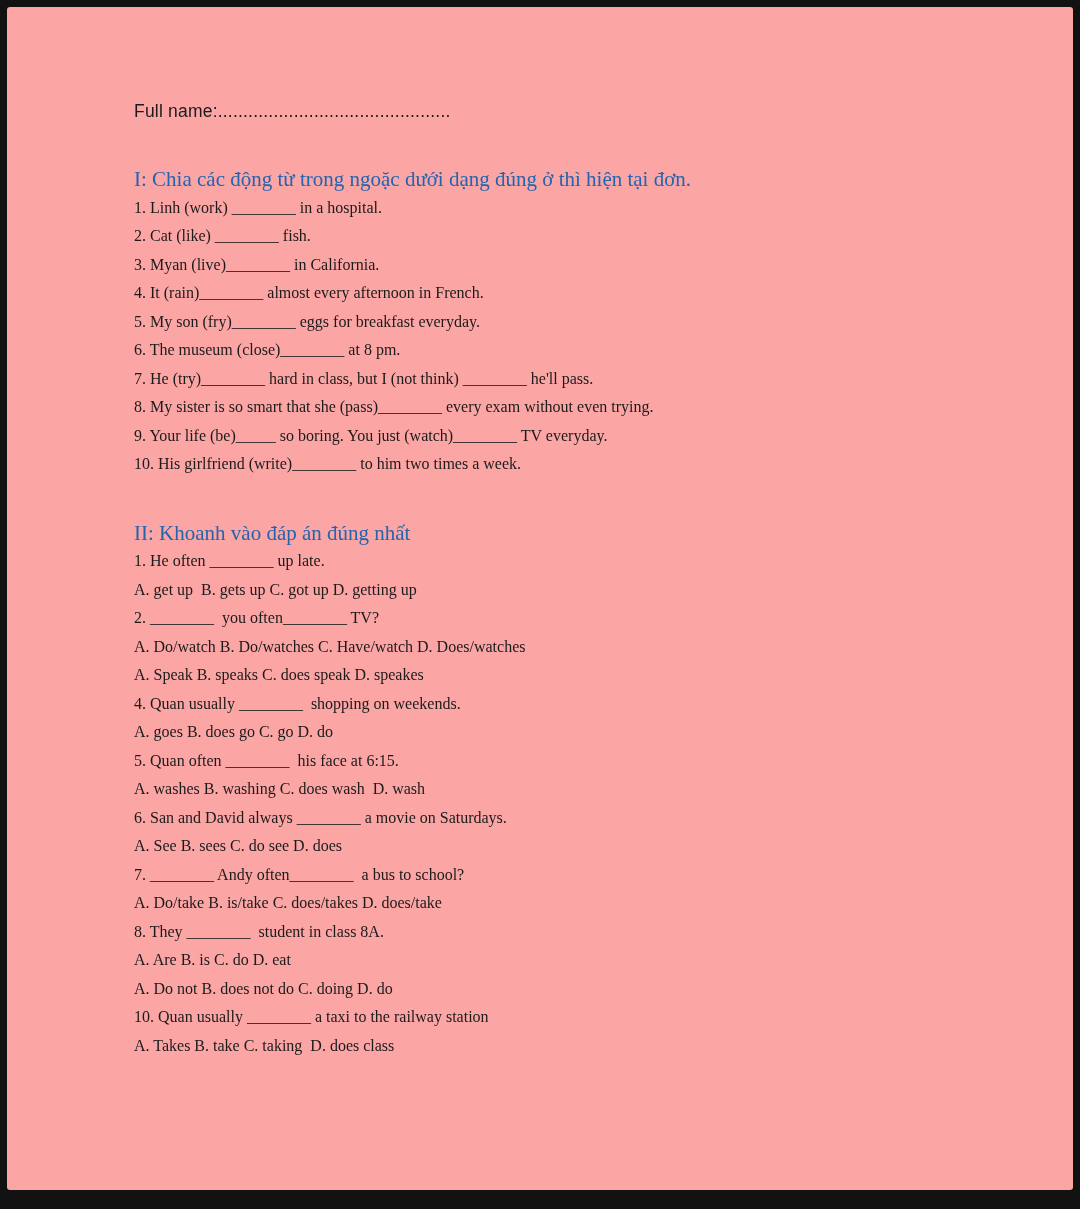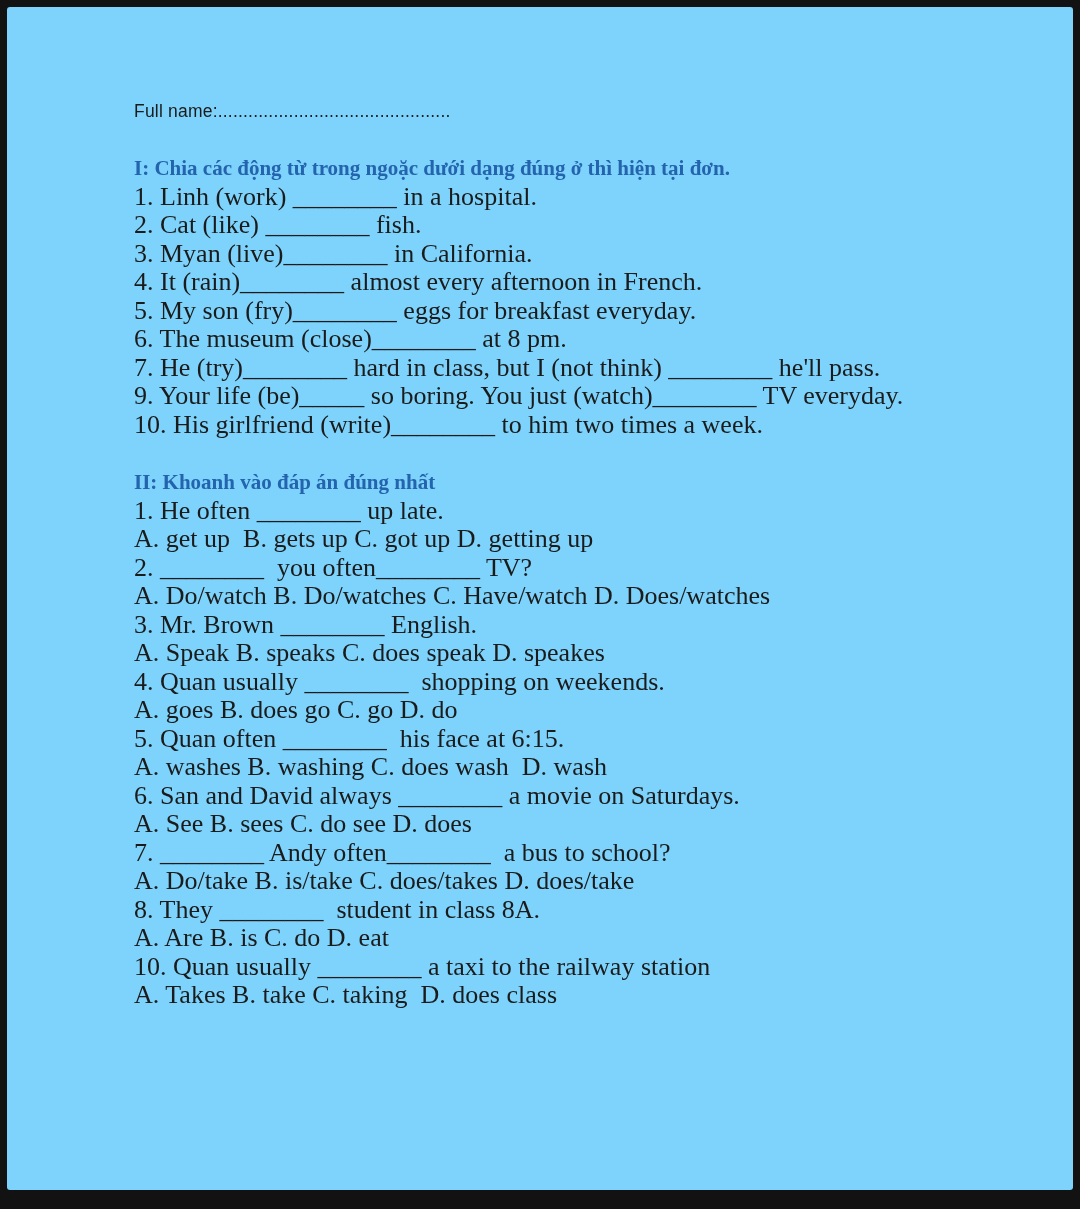--- a/index.html
+++ b/index.html
@@ -10,44 +10,44 @@
     position: relative;
     font-family: "Liberation Serif", serif;
     overflow: hidden;
   }
   .page {
     position: absolute;
     left: 7px;
     top: 7px;
     right: 7px;
     bottom: 19px;
-    background: #7dd3fc;
+    background: #fca5a5;
     border-radius: 3px;
   }
   .content {
     padding: 90px 55px 0 127px;
   }
   .fullname {
     font-family: "Liberation Sans", sans-serif;
     font-size: 17.5px;
     color: #1b1b1b;
     line-height: 28px;
     margin: 0 0 0 0;
     letter-spacing: 0.2px;
   }
   .section-title {
     color: var(--accent, #2464ae);
     font-size: 21px;
-    font-weight: bold;
+    font-weight: normal;
     line-height: 28.5px;
-    margin: 29px 0 0 0;
+    margin: 40px 0 0 0;
     white-space: pre-wrap;
   }
   .line {
-    font-size: 26px;
+    font-size: 16px;
     color: #1b1b1b;
     line-height: 28.5px;
     margin: 0;
     white-space: pre-wrap;
   }
 </style>
 </head>
 <body>
 
 <div class="page">
@@ -56,37 +56,38 @@
     <p class="fullname">Full name:..............................................</p>
 
     <p class="section-title">I: Chia các động từ trong ngoặc dưới dạng đúng ở thì hiện tại đơn.</p>
     <p class="line">1. Linh (work) ________ in a hospital.</p>
     <p class="line">2. Cat (like) ________ fish.</p>
     <p class="line">3. Myan (live)________ in California.</p>
     <p class="line">4. It (rain)________ almost every afternoon in French.</p>
     <p class="line">5. My son (fry)________ eggs for breakfast everyday.</p>
     <p class="line">6. The museum (close)________ at 8 pm.</p>
     <p class="line">7. He (try)________ hard in class, but I (not think) ________ he'll pass.</p>
+    <p class="line">8. My sister is so smart that she (pass)________ every exam without even trying.</p>
     <p class="line">9. Your life (be)_____ so boring. You just (watch)________ TV everyday.</p>
     <p class="line">10. His girlfriend (write)________ to him two times a week.</p>
 
     <p class="section-title">II: Khoanh vào đáp án đúng nhất</p>
     <p class="line">1. He often ________ up late.</p>
     <p class="line">A. get up  B. gets up C. got up D. getting up</p>
     <p class="line">2. ________  you often________ TV?</p>
     <p class="line">A. Do/watch B. Do/watches C. Have/watch D. Does/watches</p>
-    <p class="line">3. Mr. Brown ________ English.</p>
     <p class="line">A. Speak B. speaks C. does speak D. speakes</p>
     <p class="line">4. Quan usually ________  shopping on weekends.</p>
     <p class="line">A. goes B. does go C. go D. do</p>
     <p class="line">5. Quan often ________  his face at 6:15.</p>
     <p class="line">A. washes B. washing C. does wash  D. wash</p>
     <p class="line">6. San and David always ________ a movie on Saturdays.</p>
     <p class="line">A. See B. sees C. do see D. does</p>
     <p class="line">7. ________ Andy often________  a bus to school?</p>
     <p class="line">A. Do/take B. is/take C. does/takes D. does/take</p>
     <p class="line">8. They ________  student in class 8A.</p>
     <p class="line">A. Are B. is C. do D. eat</p>
+    <p class="line">A. Do not B. does not do C. doing D. do</p>
     <p class="line">10. Quan usually ________ a taxi to the railway station</p>
     <p class="line">A. Takes B. take C. taking  D. does class</p>
 
   </div>
 </div>
 
 </body></html>

